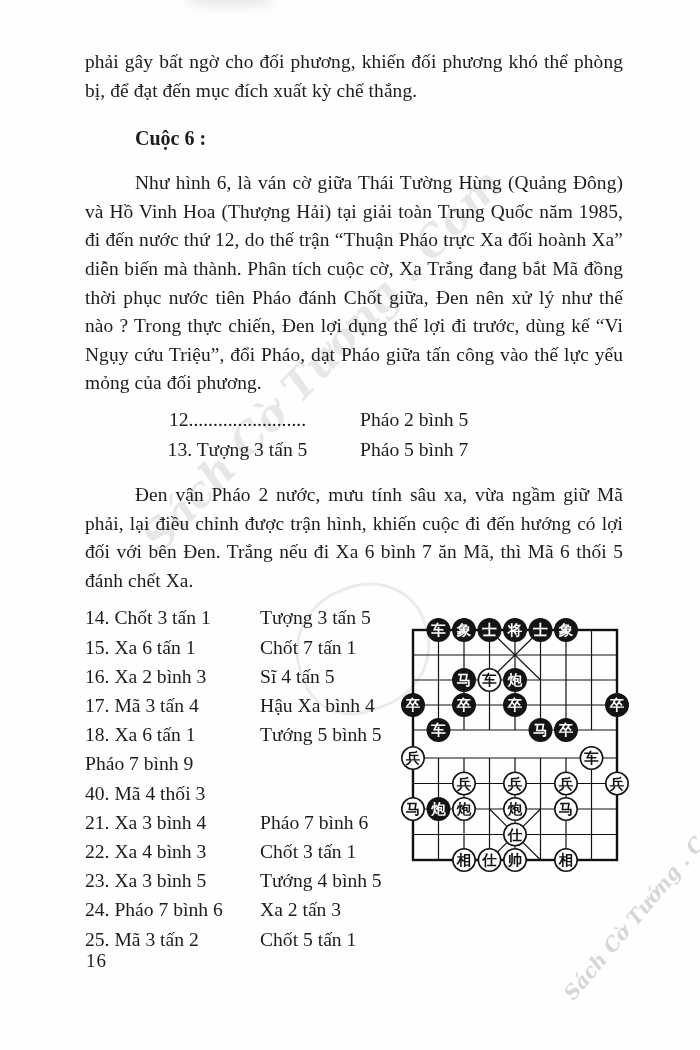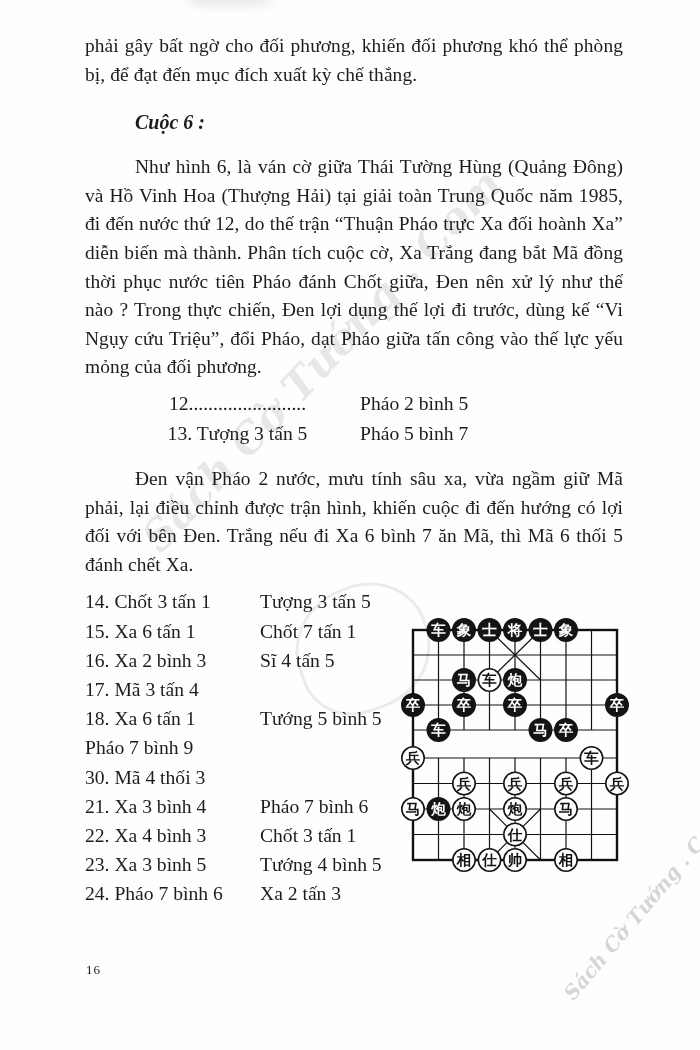--- a/index.html
+++ b/index.html
@@ -5,42 +5,42 @@
   html,body{margin:0;padding:0;background:#e8e8e4;}
   .page{
     position:relative; width:700px; height:1050px; margin:0 auto;
     background:#fefefe; overflow:hidden;
     font-family:"Liberation Serif", serif; color:#1c1c1c;
   }
   .smudge{
     position:absolute; left:185px; top:-6px; width:90px; height:14px;
     background:#c9c9c9; opacity:.35; filter:blur(4px); border-radius:50%;
   }
-  .content{ position:absolute; left:85px; top:32px; width:538px; }
+  .content{ position:absolute; left:85px; top:48px; width:538px; }
   .body{
     margin:0; font-size:19.4px; line-height:28.6px;
     text-align:justify; letter-spacing:.1px;
   }
   .indent{ text-indent:50px; margin-top:16px; }
   .section-title{
-    margin:18px 0 0 50px; font-size:20px; font-style:italic; font-weight:bold;
+    margin:18px 0 0 50px; font-size:20px; font-weight:bold;
     line-height:30px;
   }
   .moves{ font-size:19.6px; }
   .moves-top{ margin:7px 0 0 30px; }
   .moves-top .move-row{ display:flex; line-height:30px; }
   .moves-top .wmv{ width:245px;text-align:center; }
   .moves-main{ margin-top:8px; width:380px; }
   .moves-main .move-row{ display:flex; line-height:29.2px; }
   .moves-main .wmv{ width:175px; flex:0 0 175px; }
   .bmv{ flex:1;font-family:Liberation Serif, serif; }
   .board-wrap{ position:absolute; left:401px; top:618px; width:228px; height:260px; }
   .board-wrap svg{ overflow:visible; }
   .page-number{
-    position:absolute; left:86px; top:950px; font-size:13px; letter-spacing:1px;margin-top:12px;
+    position:absolute; left:86px; top:950px; font-size:19px; letter-spacing:1px;
   }
   .watermark{
     position:absolute; font-family:"DejaVu Serif", serif; font-style:italic;
     font-weight:bold; color:#c9c9c9; pointer-events:none; white-space:nowrap;
   }
   .wm-center{
     left:150px; top:520px; font-size:42px; opacity:.42;
     transform:rotate(-47deg); transform-origin:left center;
   }
   .wm-swirl{
@@ -90,46 +90,51 @@
         <div class="move-row">
           <span class="wmv">15. Xa 6 tấn 1</span>
           <span class="bmv">Chốt 7 tấn 1</span>
         </div>
         <div class="move-row">
           <span class="wmv">16. Xa 2 bình 3</span>
           <span class="bmv">Sĩ 4 tấn 5</span>
         </div>
         <div class="move-row">
           <span class="wmv">17. Mã 3 tấn 4</span>
+          <span class="bmv">Hậu Xa bình 4</span>
         </div>
         <div class="move-row">
           <span class="wmv">18. Xa 6 tấn 1</span>
           <span class="bmv">Tướng 5 bình 5</span>
         </div>
         <div class="move-row">
           <span class="bmv">Pháo 7 bình 9</span>
         </div>
         <div class="move-row">
-          <span class="wmv">30. Mã 4 thối 3</span>
+          <span class="wmv">40. Mã 4 thối 3</span>
         </div>
         <div class="move-row">
           <span class="wmv">21. Xa 3 bình 4</span>
           <span class="bmv">Pháo 7 bình 6</span>
         </div>
         <div class="move-row">
           <span class="wmv">22. Xa 4 bình 3</span>
           <span class="bmv">Chốt 3 tấn 1</span>
         </div>
         <div class="move-row">
           <span class="wmv">23. Xa 3 bình 5</span>
           <span class="bmv">Tướng 4 bình 5</span>
         </div>
         <div class="move-row">
           <span class="wmv">24. Pháo 7 bình 6</span>
           <span class="bmv">Xa 2 tấn 3</span>
+        </div>
+        <div class="move-row">
+          <span class="wmv">25. Mã 3 tấn 2</span>
+          <span class="bmv">Chốt 5 tấn 1</span>
         </div>
       </div>
   </div>
 
   <div class="board-wrap">
     <svg id="board-svg" width="228" height="260">
         <rect x="12" y="12" width="204" height="230" fill="none" stroke="#111111" stroke-width="2.4"></rect>
         <line x1="12" y1="37" x2="216" y2="37" stroke="#111111" stroke-width="1.2"></line>
         <line x1="12" y1="62" x2="216" y2="62" stroke="#111111" stroke-width="1.2"></line>
         <line x1="12" y1="87" x2="216" y2="87" stroke="#111111" stroke-width="1.2"></line>

